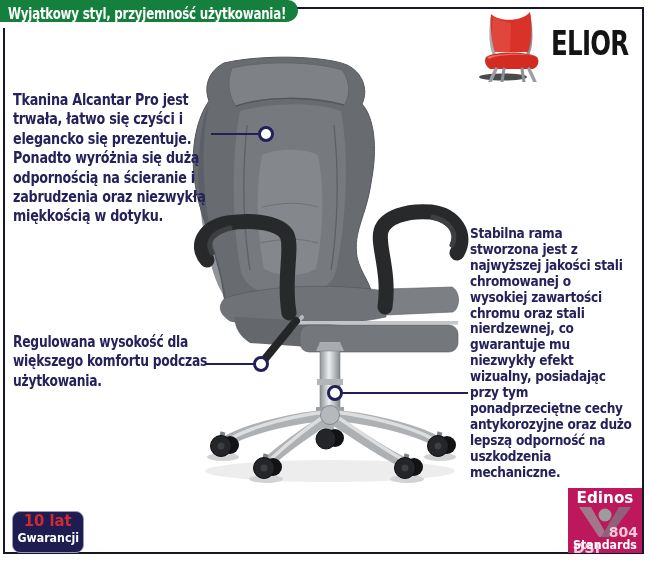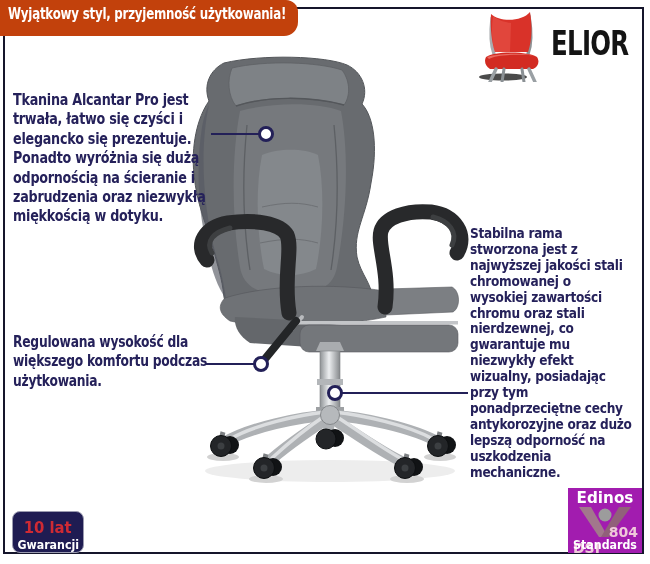--- a/index.html
+++ b/index.html
@@ -5,22 +5,22 @@
   html,body{margin:0;padding:0;}
   body{
     width:650px;height:564px;position:relative;background:#ffffff;
     font-family:"DejaVu Sans","Liberation Sans",sans-serif;
     overflow:hidden;
   }
   
   .frame{position:absolute;background:#15152b;}
   
   .banner{
-    position:absolute;left:0;top:0;width:298px;height:36px;
-    background:#c2410c;border-radius:0 12px 14px 0;
+    position:absolute;left:0;top:0;width:298px;height:22px;
+    background:#15803d;border-radius:0 12px 14px 0;
   }
   .banner span{
     position:absolute;left:8px;top:0;height:29px;line-height:29px;
     color:#ffffff;font-weight:bold;font-size:15px;letter-spacing:-0.3px;
     white-space:nowrap;transform:scaleX(0.79);transform-origin:left center;
   }
   
   .brand-name{
     position:absolute;left:551px;top:26px;line-height:34px;
     font-size:34px;font-weight:bold;color:#141414;letter-spacing:-1px;
@@ -35,26 +35,26 @@
   
   .cline{position:absolute;height:2px;background:#232058;}
   .cdot{
     position:absolute;width:10px;height:10px;border-radius:50%;
     background:#ffffff;border:3px solid #232058;
   }
   
   .warranty{
     position:absolute;left:12px;top:511px;width:70px;height:40px;
     background:#1f1c52;border:1px solid #9b9bb0;border-radius:8px;
-    display:flex;flex-direction:column;align-items:center;justify-content:flex-end;
+    display:flex;flex-direction:column;align-items:center;justify-content:flex-start;
   }
   .warranty .y{color:#cf2a33;font-weight:bold;font-size:16.5px;line-height:18px;transform:scaleX(0.9);white-space:nowrap;}
   .warranty .g{color:#ffffff;font-weight:bold;font-size:13px;line-height:15px;transform:scaleX(0.85);white-space:nowrap;}
   
-  .edinos{position:absolute;left:568px;top:488px;width:74px;height:65px;background:#a21caf;}
+  .edinos{position:absolute;left:568px;top:488px;width:74px;height:65px;background:#be185d;}
   .edinos .nm{position:absolute;left:0;top:1px;width:74px;text-align:center;color:#fff;
     font-weight:bold;font-size:16px;line-height:17px;transform:scaleX(0.95);}
   .edinos .vic{position:absolute;left:8px;top:17px;}
   .edinos .dsi{position:absolute;left:5px;top:52px;color:#efc8da;font-weight:bold;font-size:14px;}
   .edinos .n804{position:absolute;right:4px;top:36px;color:#efc8da;font-weight:bold;font-size:14px;}
   .edinos .std{position:absolute;left:0;bottom:1px;width:74px;text-align:center;color:#fff;
     font-weight:bold;font-size:12px;line-height:13px;transform:scaleX(0.92);}
   
   .chair{position:absolute;left:150px;top:55px;}
   .logoicon{position:absolute;left:477px;top:10px;}

